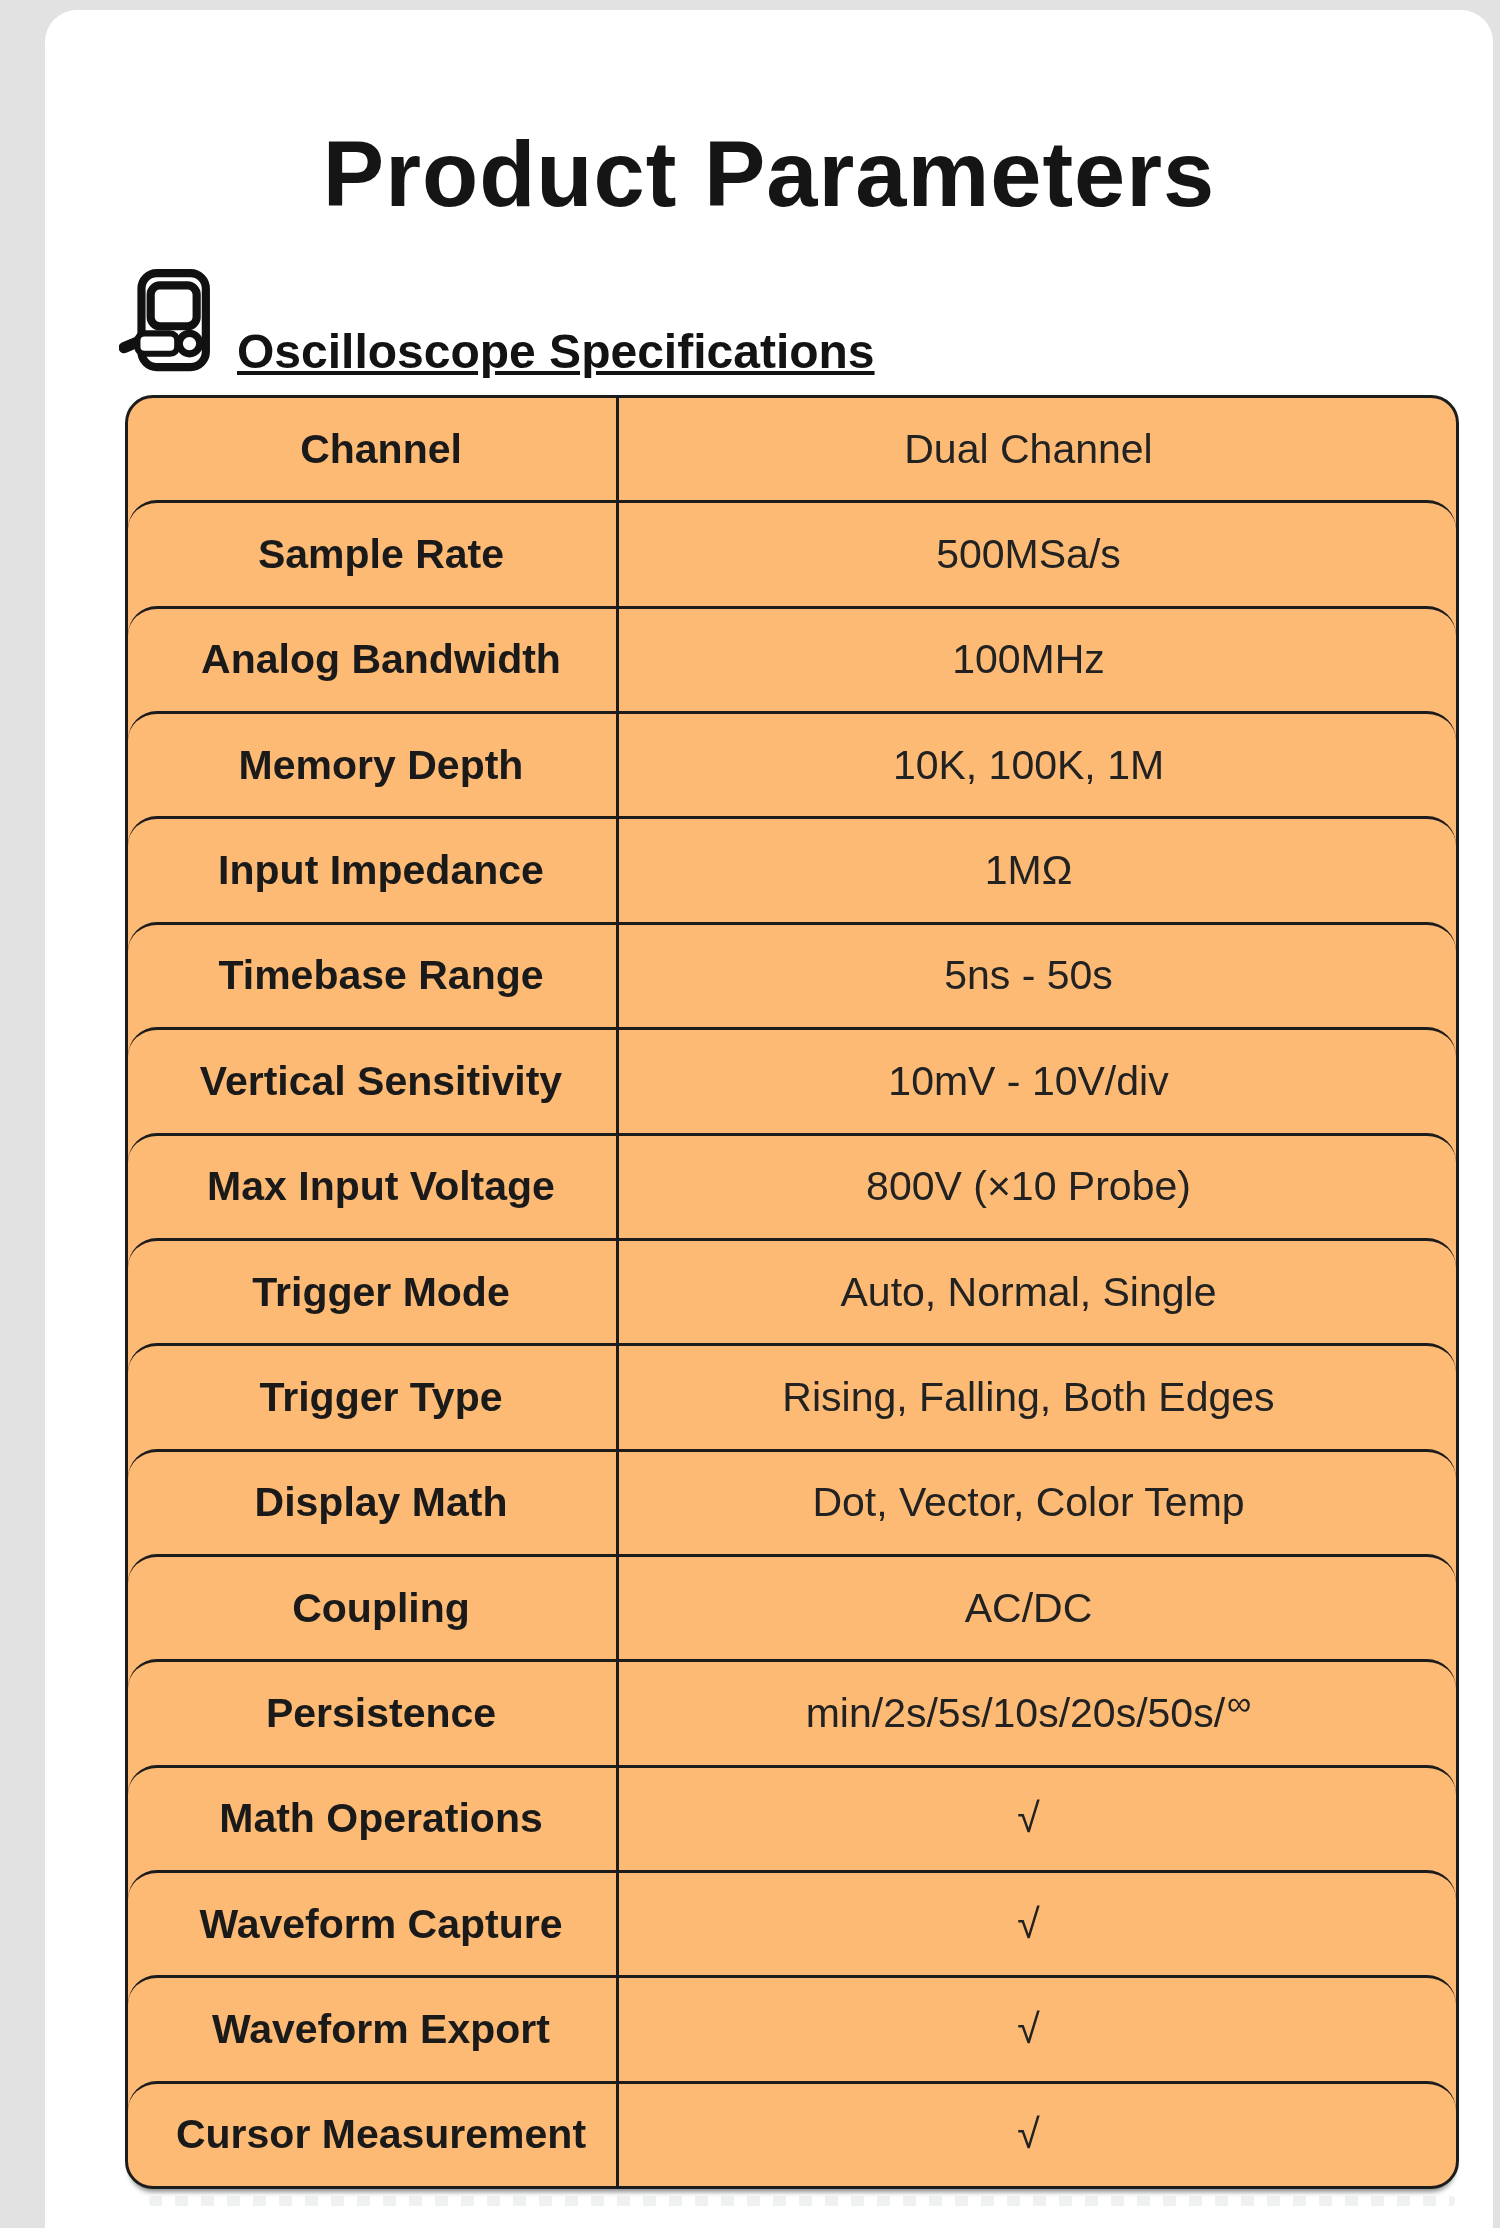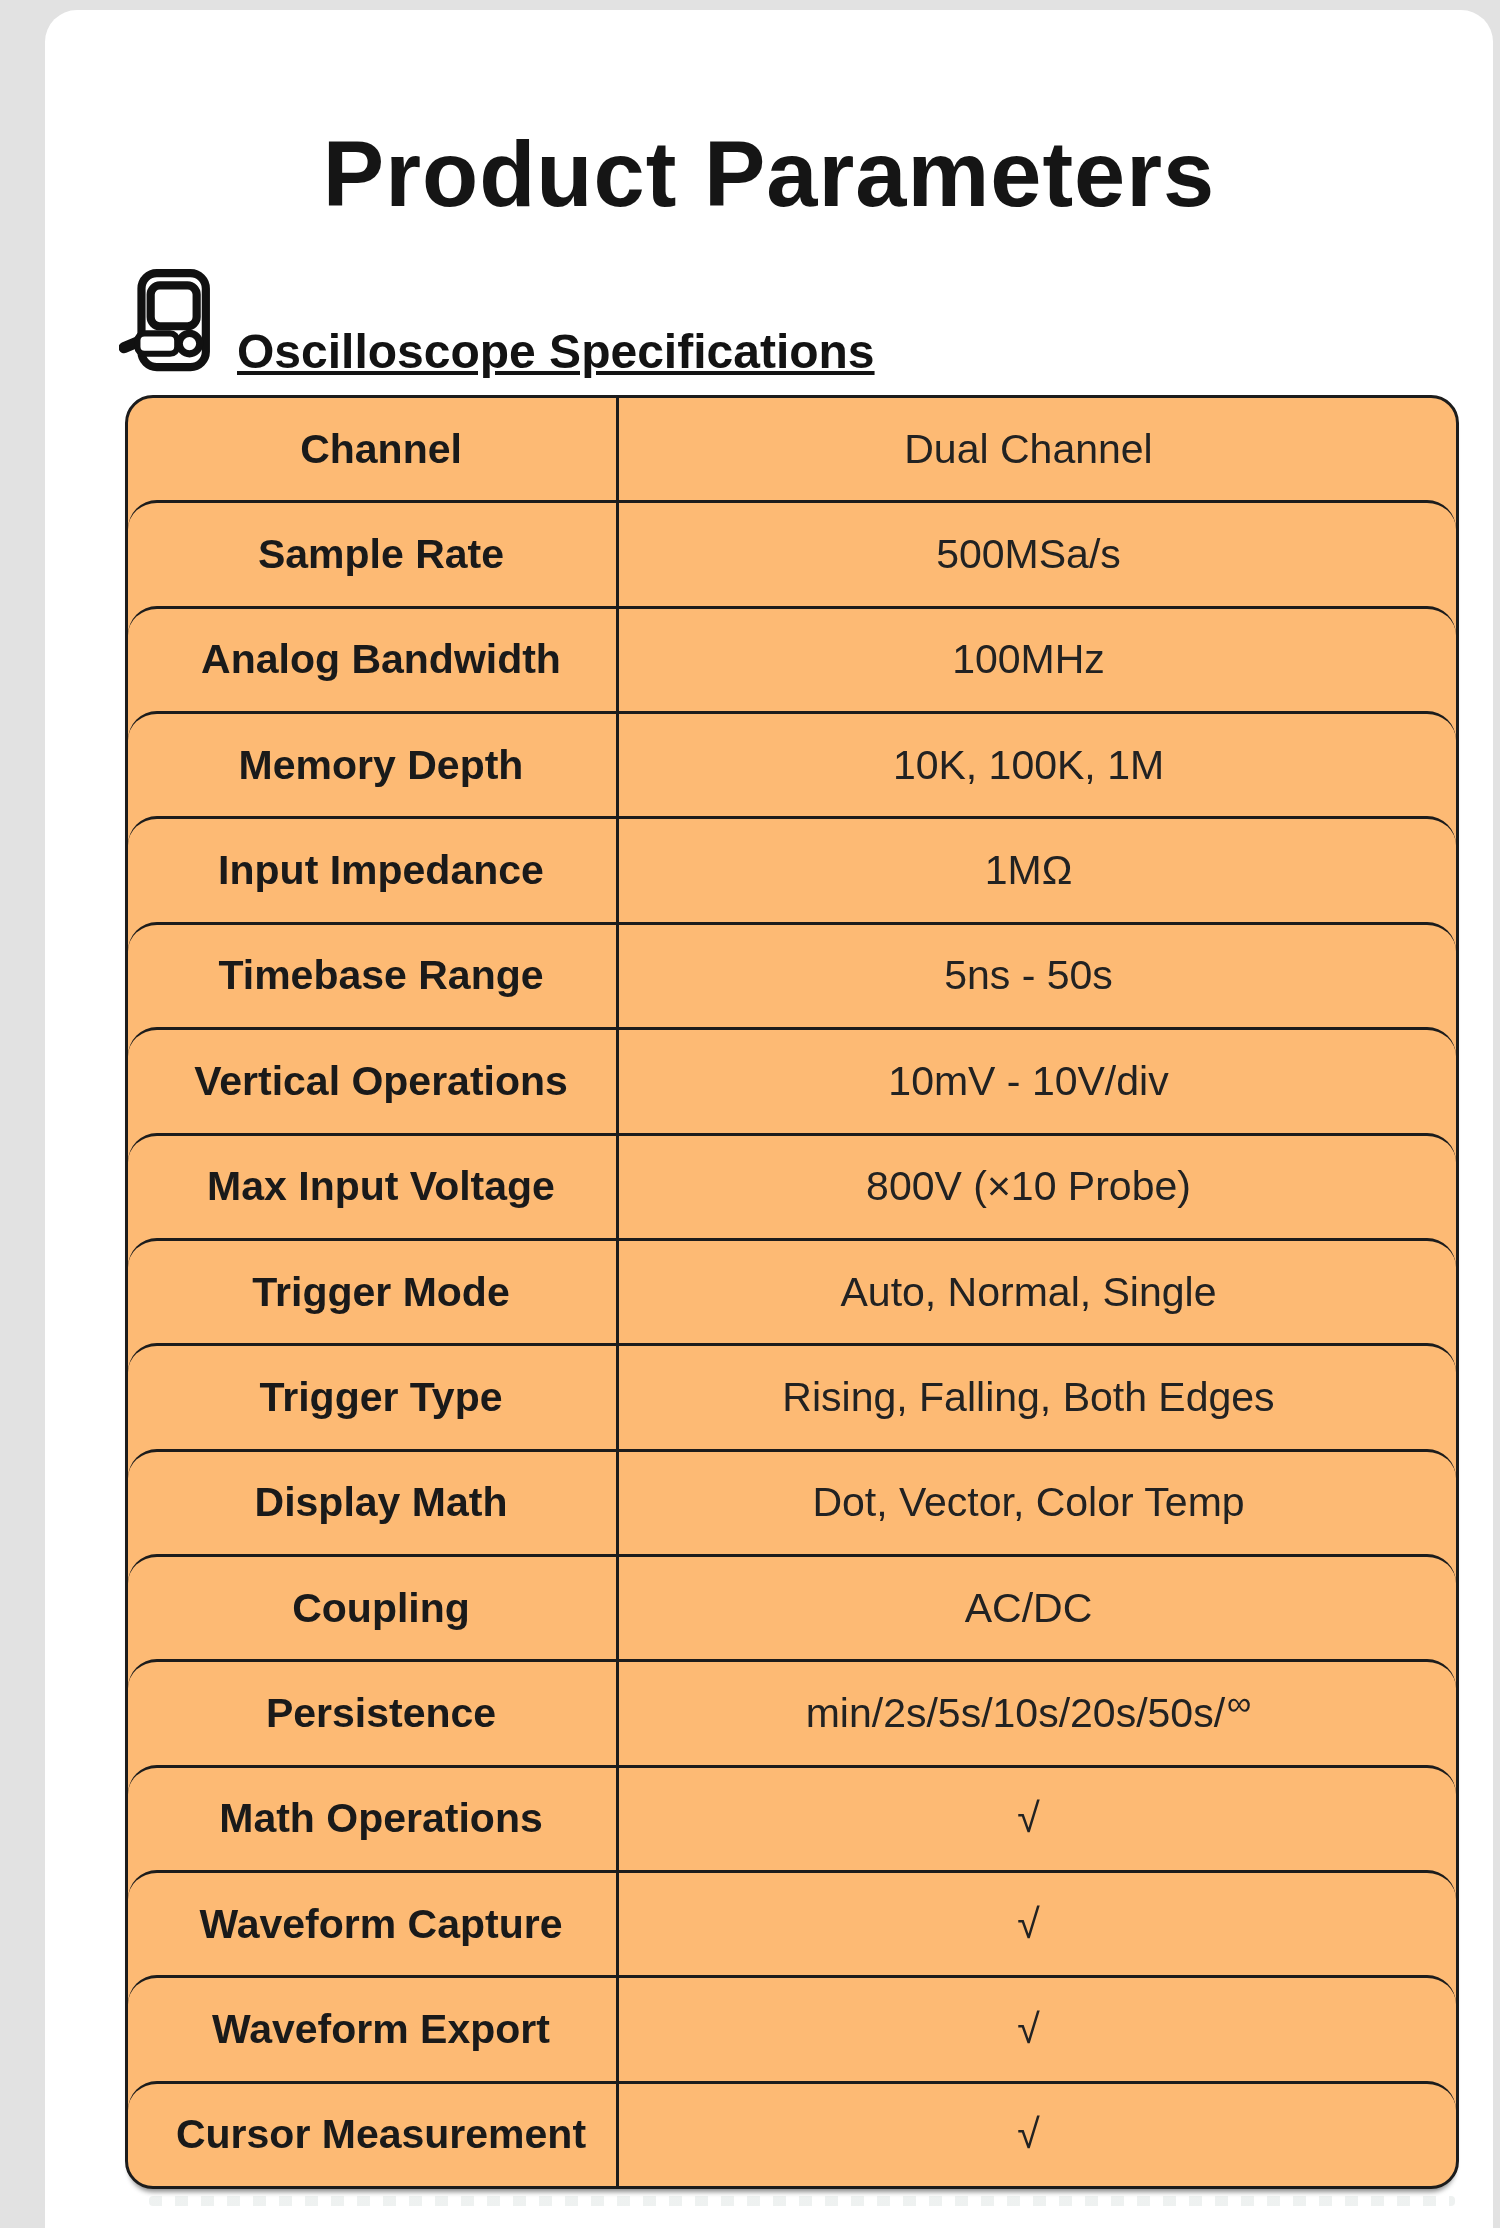--- a/index.html
+++ b/index.html
@@ -149,21 +149,21 @@
         </div>
         <div class="row">
           <div class="cell label">Input Impedance</div>
           <div class="cell value">1MΩ</div>
         </div>
         <div class="row">
           <div class="cell label">Timebase Range</div>
           <div class="cell value">5ns - 50s</div>
         </div>
         <div class="row">
-          <div class="cell label">Vertical Operations</div>
+          <div class="cell label">Vertical Sensitivity</div>
           <div class="cell value">10mV - 10V/div</div>
         </div>
         <div class="row">
           <div class="cell label">Max Input Voltage</div>
           <div class="cell value">800V (×10 Probe)</div>
         </div>
         <div class="row">
           <div class="cell label">Trigger Mode</div>
           <div class="cell value">Auto, Normal, Single</div>
         </div>

